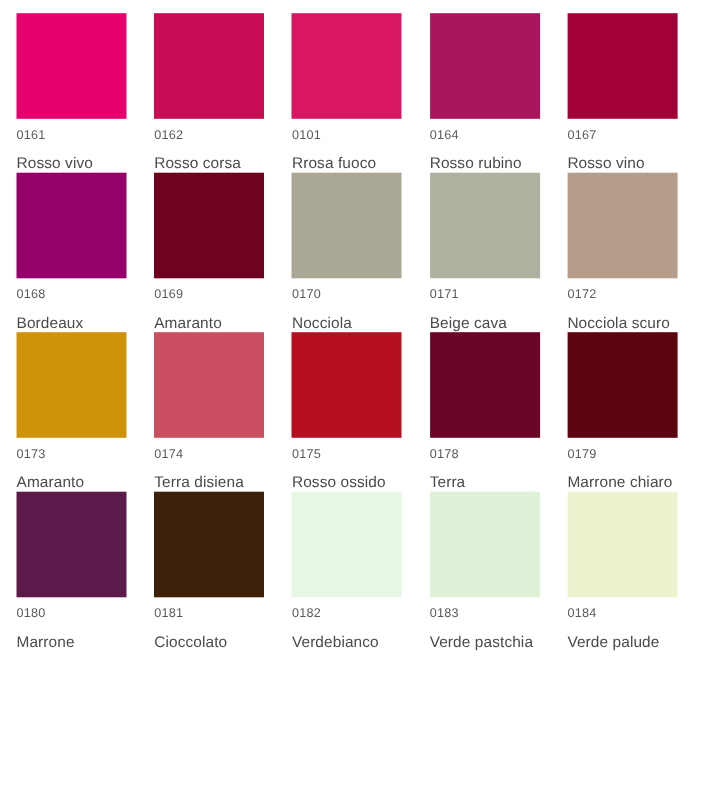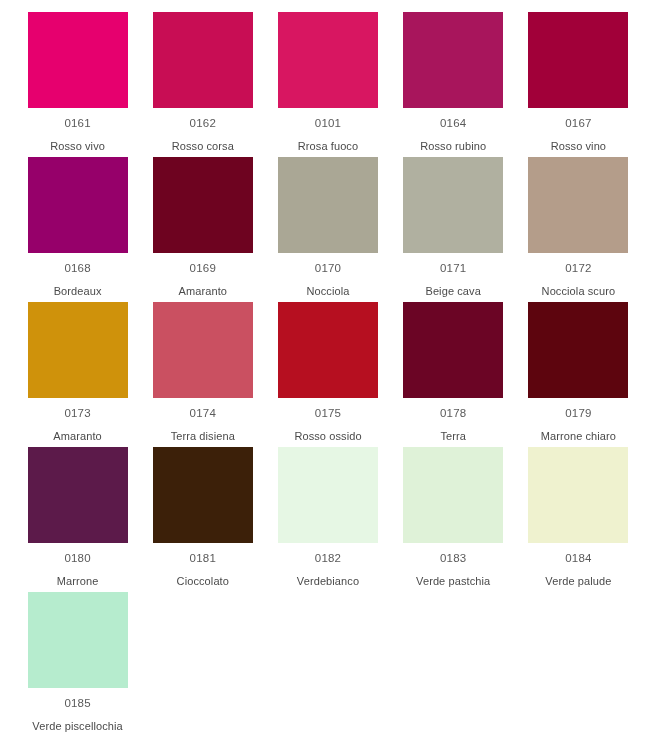--- a/index.html
+++ b/index.html
@@ -23,41 +23,40 @@
     column-gap: 0px;
     row-gap: 0px;
     padding: 12px 15px 0 15px;
     box-sizing: border-box;
     width: 656px;
   }
 
   .swatch-cell {
     display: flex;
     flex-direction: column;
-    align-items: center;
     width: 100%;
   }
 
   .swatch-chip {
     width: 100px;
     height: 96px;
     display: block;
   }
 
   .swatch-code {
     font-size: 11.5px;
     line-height: 1;
     margin-top: 10px;
     color: #5a5a5a;
     letter-spacing: 0.2px;
     white-space: nowrap;
   }
 
   .swatch-label {
-    font-size: 11px;
+    font-size: 14px;
     line-height: 1;
     margin-top: 11px;
     color: #4a4a4a;
     letter-spacing: 0.1px;
     white-space: nowrap;
   }
 </style>
 </head>
 <body>
 
@@ -155,18 +154,13 @@
     <div class="swatch-cell">
       <div class="swatch-chip" style="background-color: rgb(223, 242, 216);"></div>
       <div class="swatch-code">0183</div>
       <div class="swatch-label">Verde pastchia</div>
     </div>
     <div class="swatch-cell">
       <div class="swatch-chip" style="background-color: rgb(239, 242, 207);"></div>
       <div class="swatch-code">0184</div>
       <div class="swatch-label">Verde palude</div>
     </div>
-    <div class="swatch-cell">
-      <div class="swatch-chip" style="background-color: rgb(182, 236, 206);"></div>
-      <div class="swatch-code">0185</div>
-      <div class="swatch-label">Verde piscellochia</div>
-    </div>
   </div>
 
 </body></html>

